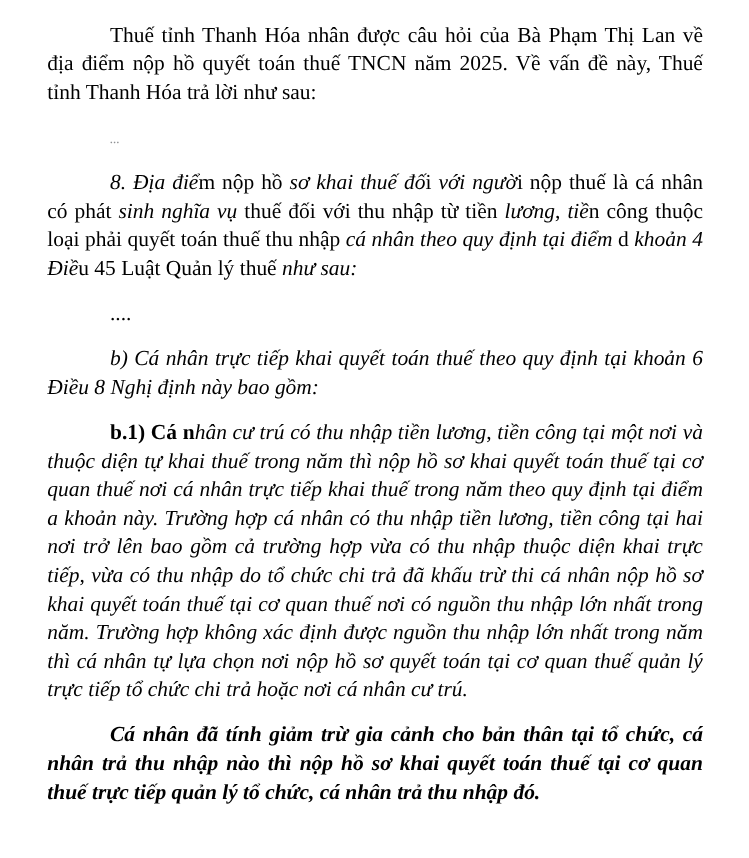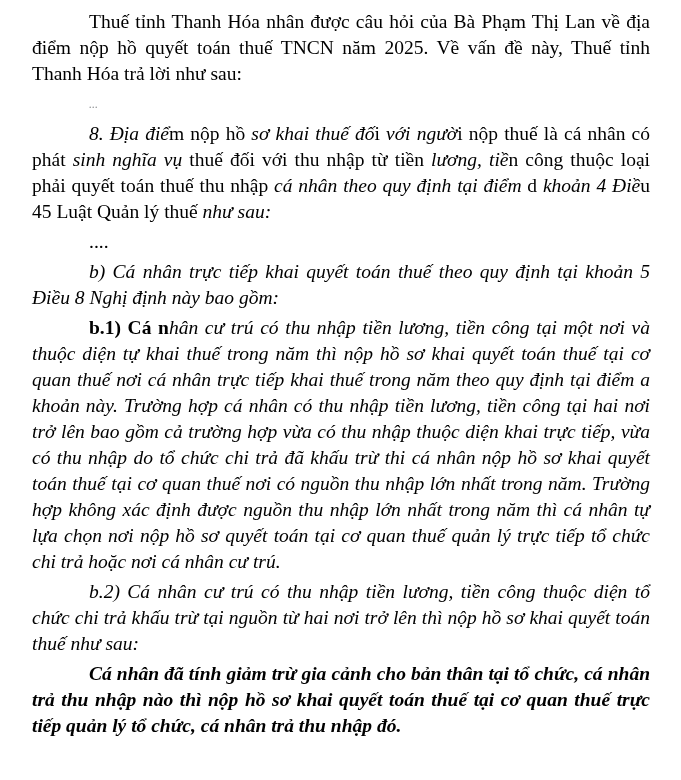--- a/index.html
+++ b/index.html
@@ -16,21 +16,21 @@
     box-sizing: border-box;
     width: 681px;
     height: 780px;
     padding: 5px 27px 0 28px;
     font-family: "Liberation Serif", "DejaVu Serif", serif;
     font-size: 19.5px;
     line-height: 26px;
     color: #000000;
   }
   .page p {
-    margin: 4px;
+    margin: 15px;
     text-indent: 57px;
     text-align: justify;
   }
   .run-regular     { font-style: normal; font-weight: normal; }
   .run-italic      { font-style: italic; font-weight: normal; }
   .run-bold        { font-style: normal; font-weight: bold; }
   .run-bold-italic { font-style: italic; font-weight: bold; }
   p.muted {
     color: #8f9194;
     font-size: 12px;
@@ -39,17 +39,16 @@
   }
 </style>
 </head>
 <body>
 
 <main class="page" id="document-page">
     <p><span class="run-regular">Thuế tỉnh Thanh Hóa nhân được câu hỏi của Bà Phạm Thị Lan về địa điểm nộp hồ quyết toán thuế TNCN năm 2025. Về vấn đề này, Thuế tỉnh Thanh Hóa trả lời như sau:</span></p>
     <p class="muted"><span class="run-italic">...</span></p>
     <p><span class="run-italic">8. Địa điể</span><span class="run-regular">m nộp hồ </span><span class="run-italic">sơ khai thuế đố</span><span class="run-regular">i </span><span class="run-italic">với ngườ</span><span class="run-regular">i nộp thuế là cá nhân có phát </span><span class="run-italic">sinh nghĩa vụ </span><span class="run-regular">thuế đối với thu nhập từ tiền </span><span class="run-italic">lương, tiề</span><span class="run-regular">n công thuộc loại phải quyết toán thuế thu nhập </span><span class="run-italic">cá nhân theo quy định tại điểm</span><span class="run-regular"> d </span><span class="run-italic">khoản 4 Điề</span><span class="run-regular">u 45 Luật Quản lý thuế </span><span class="run-italic">như sau:</span></p>
     <p><span class="run-regular">....</span></p>
-    <p><span class="run-italic">b) Cá nhân trực tiếp khai quyết toán thuế theo quy định tại khoản 5 Điều 8 Nghị định này bao gồm:</span></p>
+    <p><span class="run-italic">b) Cá nhân trực tiếp khai quyết toán thuế theo quy định tại khoản 6 Điều 8 Nghị định này bao gồm:</span></p>
     <p><span class="run-bold">b.1) Cá n</span><span class="run-italic">hân cư trú có thu nhập tiền lương, tiền công tại một nơi và thuộc diện tự khai thuế trong năm thì nộp hồ sơ khai quyết toán thuế tại cơ quan thuế nơi cá nhân trực tiếp khai thuế trong năm theo quy định tại điểm a khoản này. Trường hợp cá nhân có thu nhập tiền lương, tiền công tại hai nơi trở lên bao gồm cả trường hợp vừa có thu nhập thuộc diện khai trực tiếp, vừa có thu nhập do tổ chức chi trả đã khấu trừ thi cá nhân nộp hồ sơ khai quyết toán thuế tại cơ quan thuế nơi có nguồn thu nhập lớn nhất trong năm. Trường hợp không xác định được nguồn thu nhập lớn nhất trong năm thì cá nhân tự lựa chọn nơi nộp hồ sơ quyết toán tại cơ quan thuế quản lý trực tiếp tổ chức chi trả hoặc nơi cá nhân cư trú.</span></p>
-    <p><span class="run-italic">b.2) Cá nhân cư trú có thu nhập tiền lương, tiền công thuộc diện tổ chức chi trả khấu trừ tại nguồn từ hai nơi trở lên thì nộp hồ sơ khai quyết toán thuế như sau:</span></p>
     <p><span class="run-bold-italic">Cá nhân đã tính giảm trừ gia cảnh cho bản thân tại tổ chức, cá nhân trả thu nhập nào thì nộp hồ sơ khai quyết toán thuế tại cơ quan thuế trực tiếp quản lý tổ chức, cá nhân trả thu nhập đó. </span></p>
   </main>
 
 </body></html>

